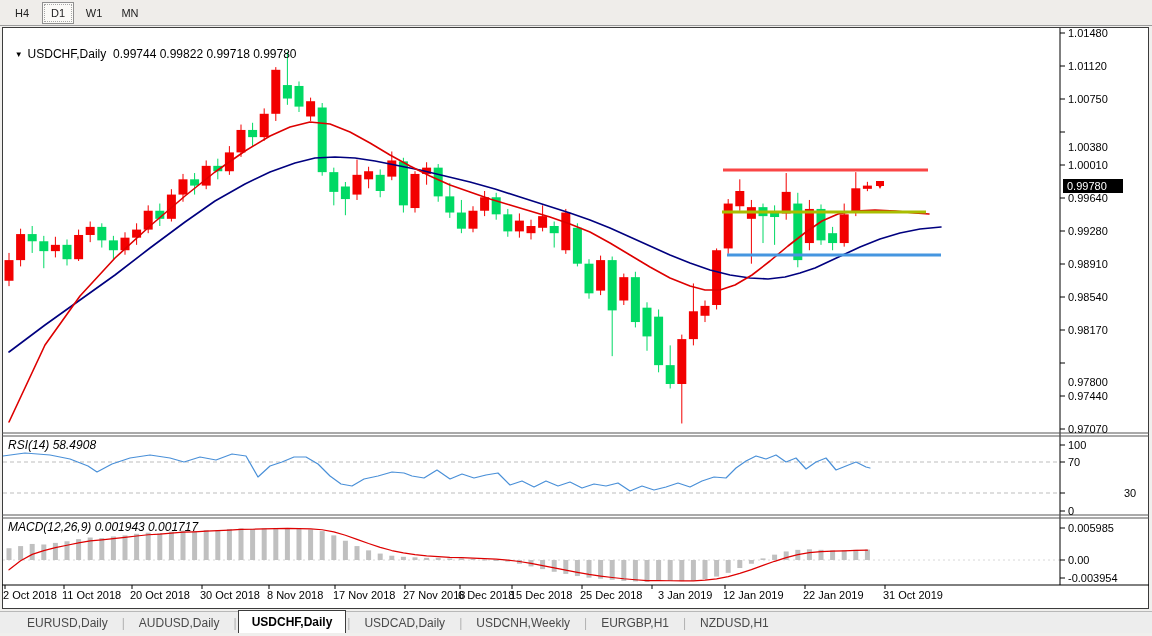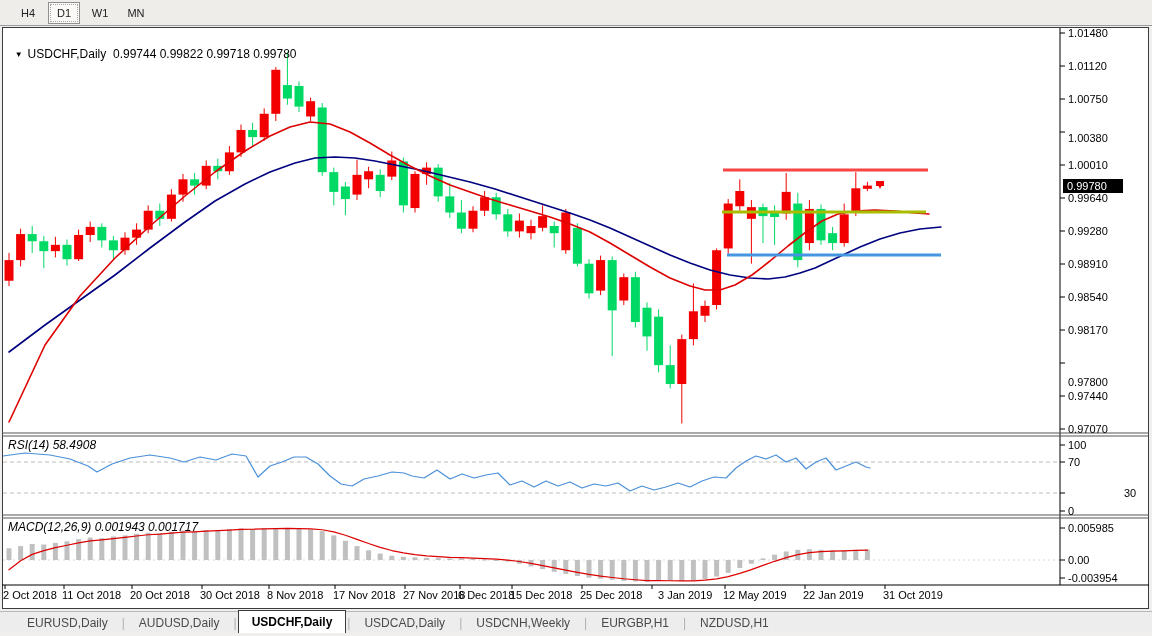--- a/index.html
+++ b/index.html
@@ -3,21 +3,21 @@
 <meta charset="utf-8">
 <style>
   html,body{margin:0;padding:0;}
   body{
     width:1152px;height:636px;position:relative;overflow:hidden;
     background:#f0efed;font-family:"Liberation Sans",sans-serif;
     -webkit-font-smoothing:antialiased;
   }
   
   .toolbar{position:absolute;left:0;top:0;width:1152px;height:26px;
-    background:#efedea;border-bottom:1px solid #9b9b9b;display:flex;align-items:center;padding-left:12px;box-sizing:border-box;}
+    background:#efedea;border-bottom:1px solid #9b9b9b;display:flex;align-items:center;padding-left:6px;box-sizing:border-box;}
   .tf-btn{min-width:30px;height:20px;margin-right:4px;display:flex;align-items:center;justify-content:center;
     font-size:11px;color:#222;border:1px solid transparent;background:transparent;cursor:default;}
   .tf-btn.active{background:#fbfaf7;border:1px solid #8f8f8f;outline:1px dotted #a5a5a5;outline-offset:-3px;}
   
   .chart-window{position:absolute;left:2px;top:27px;width:1147px;height:582px;
     background:#ffffff;border:1px solid #3c3c3c;box-sizing:border-box;}
   #chart-svg{position:absolute;left:0;top:0;}
   .chart-header{position:absolute;left:8px;top:33px;font-size:12px;color:#000;white-space:pre;}
   .chart-header .arrow{font-size:8px;vertical-align:1px;margin-right:5px;}
   .panel-label{position:absolute;font-size:12px;color:#000;font-style:italic;}
@@ -353,21 +353,21 @@
     <div class="tab">USDCNH,Weekly</div>
     <span class="tab-sep">|</span>
     <div class="tab">EURGBP,H1</div>
     <span class="tab-sep">|</span>
     <div class="tab">NZDUSD,H1</div>
   </div>
 
 <div class="axis-label" style="left: 1068px; top: 27px;">1.01480</div>
 <div class="axis-label" style="left: 1068px; top: 60px;">1.01120</div>
 <div class="axis-label" style="left: 1068px; top: 93px;">1.00750</div>
-<div class="axis-label" style="left: 1068px; top: 132px; text-align: center;">1.00380</div>
+<div class="axis-label" style="left: 1068px; top: 141px; text-align: center;">1.00380</div>
 <div class="axis-label" style="left: 1068px; top: 159px;">1.00010</div>
 <div class="axis-label" style="left: 1068px; top: 192px;">0.99640</div>
 <div class="axis-label" style="left: 1068px; top: 225px;">0.99280</div>
 <div class="axis-label" style="left: 1068px; top: 258px;">0.98910</div>
 <div class="axis-label" style="left: 1068px; top: 291px;">0.98540</div>
 <div class="axis-label" style="left: 1068px; top: 324px;">0.98170</div>
 <div class="axis-label" style="left: 1068px; top: 357px; margin-top: 19px;">0.97800</div>
 <div class="axis-label" style="left: 1068px; top: 390px;">0.97440</div>
 <div class="axis-label" style="left: 1068px; top: 423px;">0.97070</div>
 <div class="axis-label" style="left: 1068px; top: 439px;">100</div>
@@ -381,15 +381,15 @@
 <div class="time-label" style="left: 62px; top: 589px;">11 Oct 2018</div>
 <div class="time-label" style="left: 130px; top: 589px;">20 Oct 2018</div>
 <div class="time-label" style="left: 200px; top: 589px;">30 Oct 2018</div>
 <div class="time-label" style="left: 267px; top: 589px;">8 Nov 2018</div>
 <div class="time-label" style="left: 333px; top: 589px;">17 Nov 2018</div>
 <div class="time-label" style="left: 403px; top: 589px;">27 Nov 2018</div>
 <div class="time-label" style="left: 458px; top: 589px;">6 Dec 2018</div>
 <div class="time-label" style="left: 510px; top: 589px;">15 Dec 2018</div>
 <div class="time-label" style="left: 580px; top: 589px;">25 Dec 2018</div>
 <div class="time-label" style="left: 650px; top: 589px; margin-left: 8px;">3 Jan 2019</div>
-<div class="time-label" style="left: 723px; top: 589px;">12 May 2019</div>
+<div class="time-label" style="left: 723px; top: 589px;">12 Jan 2019</div>
 <div class="time-label" style="left: 803px; top: 589px;">22 Jan 2019</div>
 <div class="time-label" style="left: 883px; top: 589px;">31 Oct 2019</div>
 
 </body></html>

